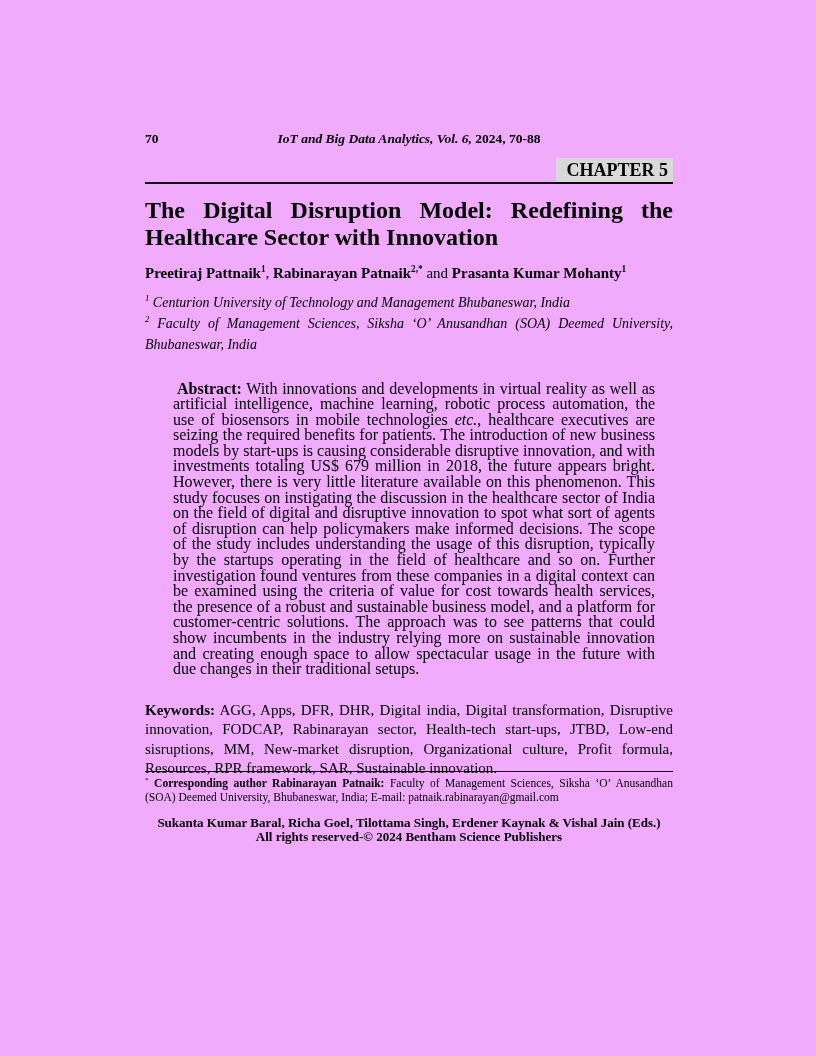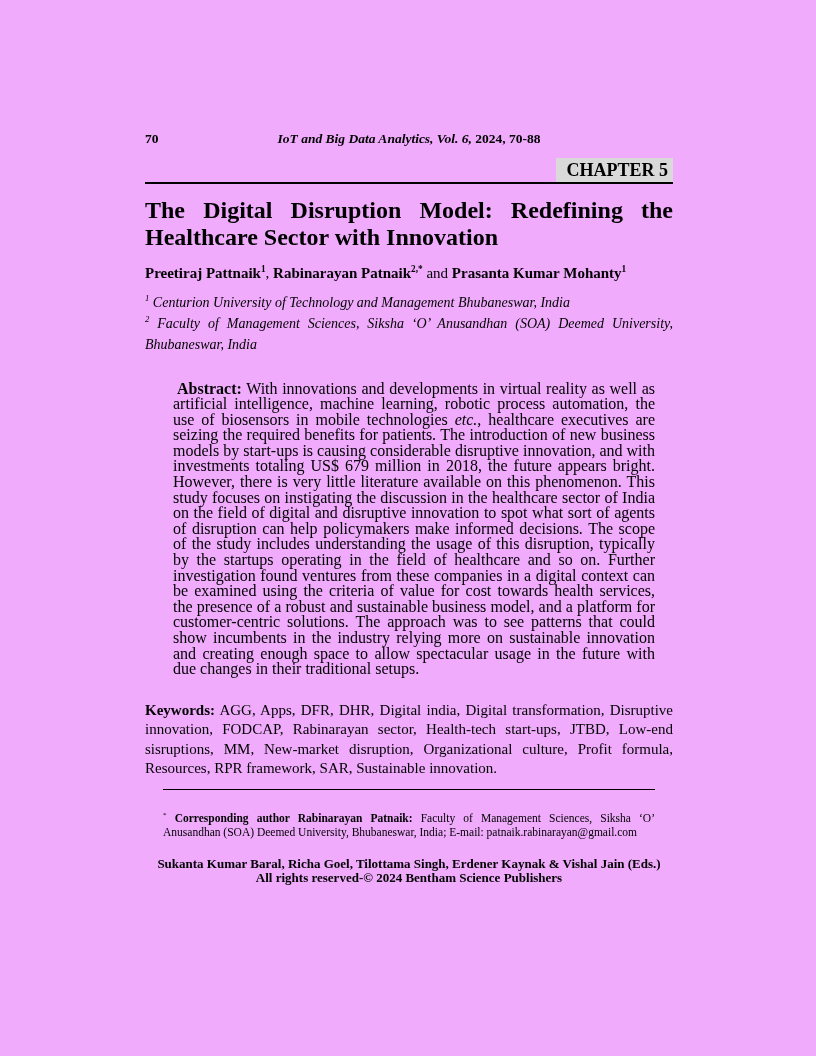--- a/index.html
+++ b/index.html
@@ -94,23 +94,23 @@
     text-align: justify;
   }
   
   .footnote-area {
     position: absolute;
     left: 145px;
     top: 771px;
     width: 528px;
   }
   .footnote {
-    margin: 18px;
+    margin: 0;
     border-top: 1.5px solid #000;
-    padding-top: 22px;
+    padding-top: 5px;
     font-size: 11.5px;
     line-height: 13.5px;
     text-align: justify;
     text-align-last: left;
   }
   .footnote b { font-weight: bold; }
   .imprint-editors, .imprint-rights {
     margin: 0;
     text-align: center;
     font-weight: bold;

